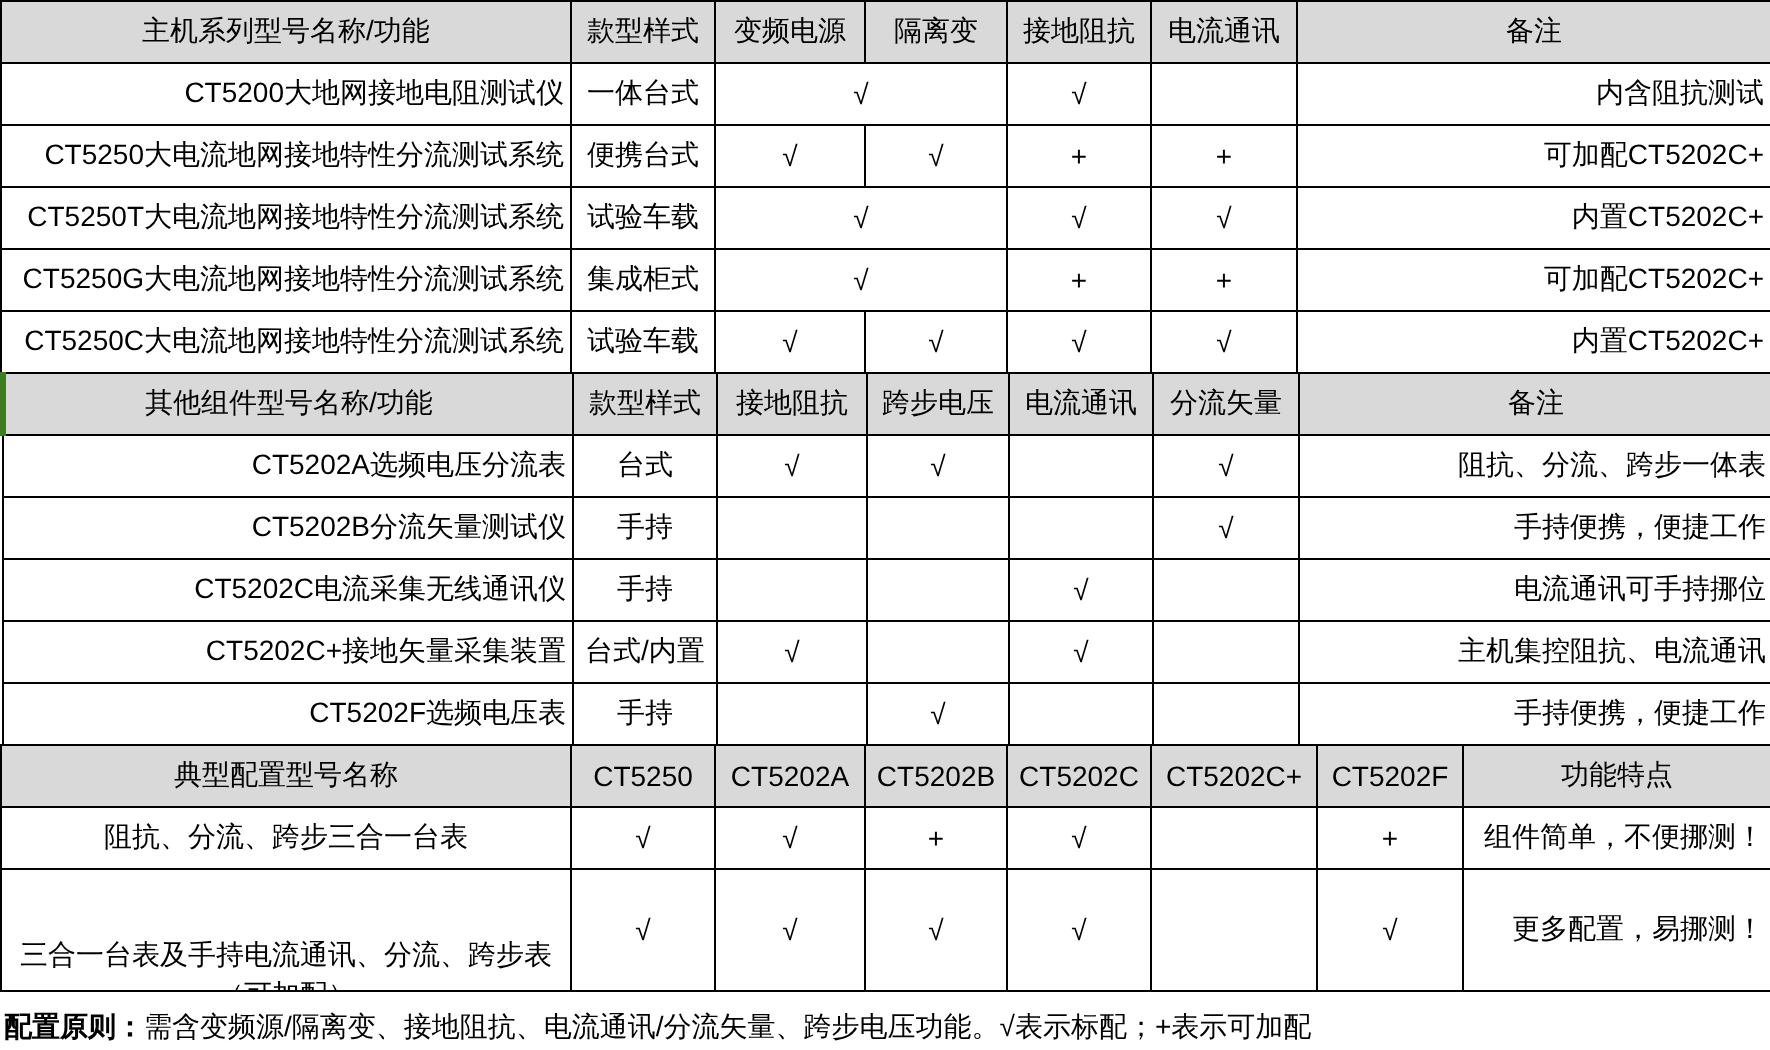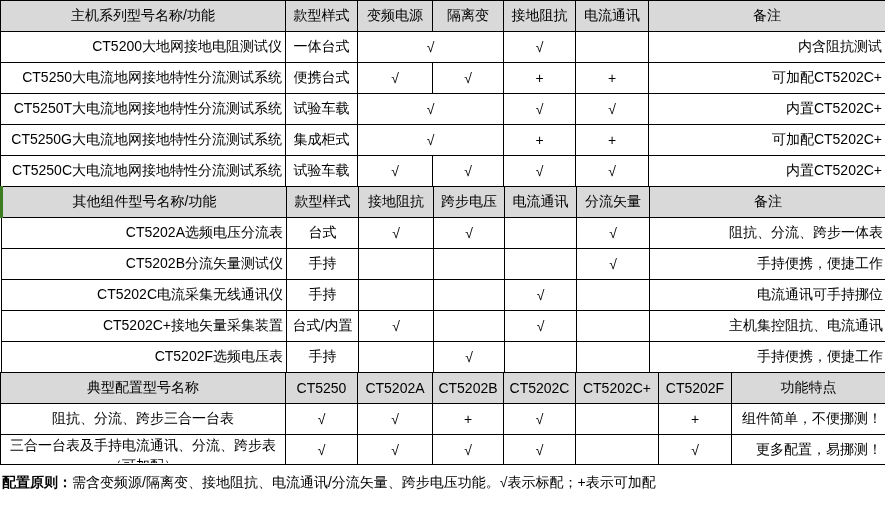--- a/index.html
+++ b/index.html
@@ -8,21 +8,21 @@
   table{border-collapse:collapse;table-layout:fixed;width:885px;}
   table + table{margin-top:-1px;}
   th,td{border:1px solid #000;padding:0 3px;font-size:14px;text-align:center;vertical-align:middle;overflow:hidden;white-space:nowrap;}
   th{background:#d9d9d9;font-weight:normal;height:30px;}
   td{height:30px;background:#fff;}
   td.left,th.left{text-align:right;}
   td.mark{font-size:14px;}
   .green-left{border-left:3px solid #3c7d22;}
   td .twolines{white-space:normal;line-height:18px;padding:1px 0;}
   td.cliprow{height:29px;vertical-align:top;}
-  td.cliprow .clipbox{height:28px;overflow:hidden;}
+  td.cliprow .clipbox{height:28px;overflow:hidden;margin-top:32px;}
   td.cliprow .clipbox div{line-height:20px;white-space:nowrap;}
   .footer-note{margin-top:7px;padding-left:2px;font-size:14px;line-height:20px;white-space:nowrap;}
   .footer-note b{font-weight:bold;}
 </style>
 </head>
 <body>
 
 <div class="sheet">
   <div id="tables">
       <table>

